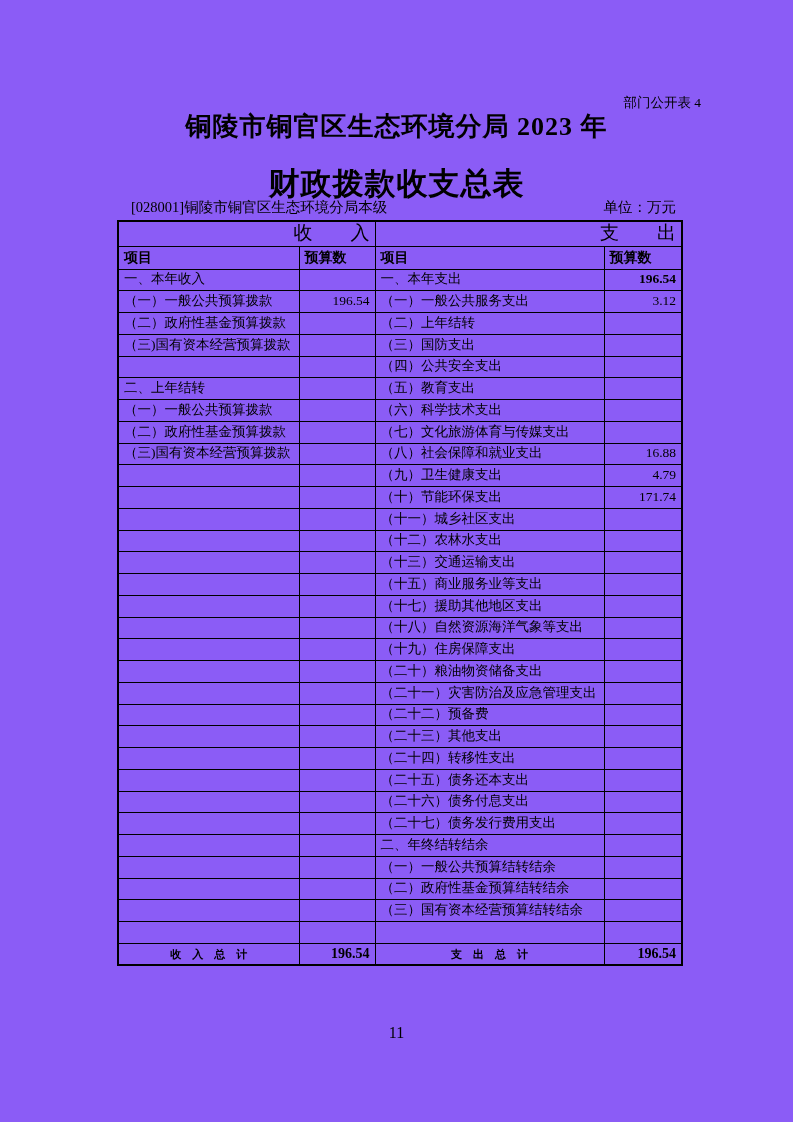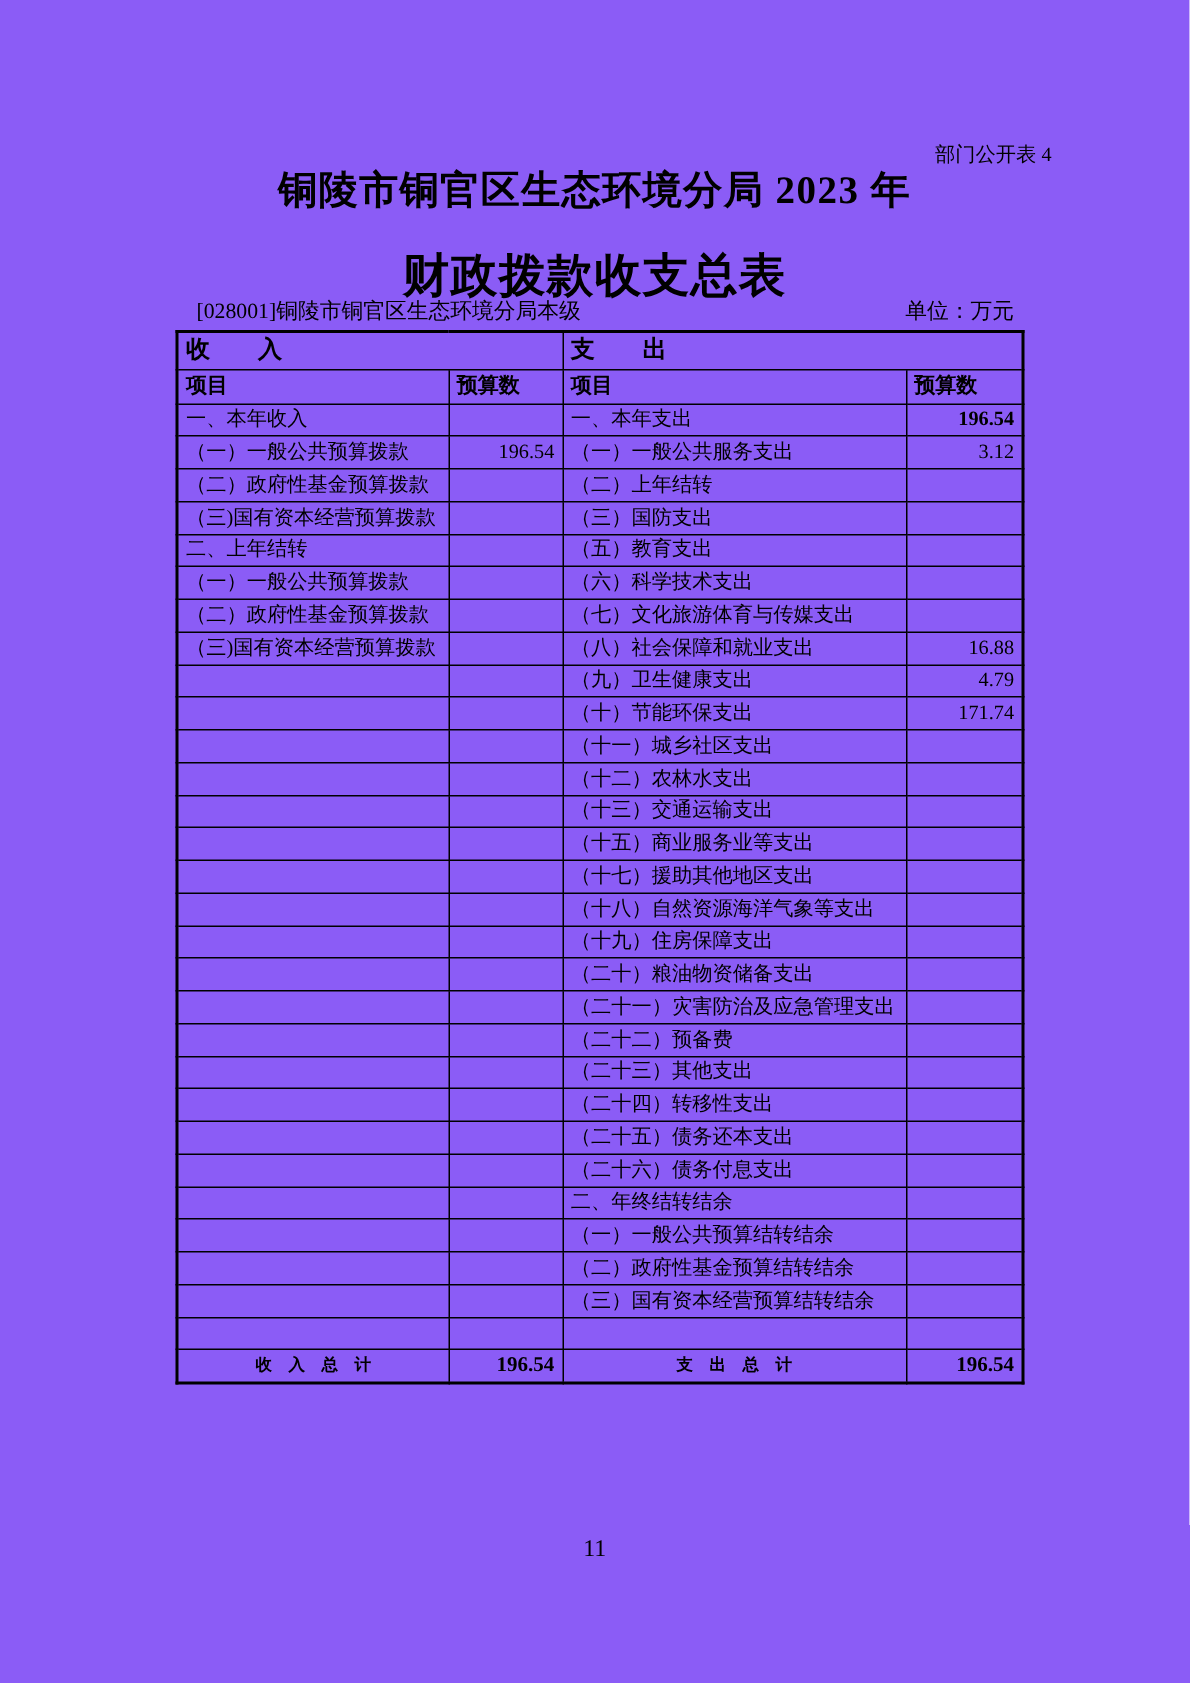--- a/index.html
+++ b/index.html
@@ -70,23 +70,23 @@
     padding: 0 5px;
     height: 21.75px;
     font-size: 13.5px;
     line-height: 1.1;
     white-space: nowrap;
     overflow: hidden;
     vertical-align: middle;
   }
   tr.section-header-row th {
     height: 25px;
-    font-size: 16px;
-    font-weight: bold;
-    text-align: left;
+    font-size: 19px;
+    font-weight: normal;
+    text-align: right;
   }
   tr.column-header-row th {
     height: 23px;
     font-size: 14px;
     font-weight: bold;
     text-align: left;
   }
   td.item { text-align: left; }
   td.num  { text-align: right; font-size: 14px; }
   td.bold { font-weight: bold; }
@@ -160,20 +160,26 @@
           <td class="item">（二）上年结转</td>
           <td class="num"></td>
         </tr>
         <tr>
           <td class="item">（三)国有资本经营预算拨款</td>
           <td class="num"></td>
           <td class="item">（三）国防支出</td>
           <td class="num"></td>
         </tr>
         <tr>
+          <td class="item"></td>
+          <td class="num"></td>
+          <td class="item">（四）公共安全支出</td>
+          <td class="num"></td>
+        </tr>
+        <tr>
           <td class="item">二、上年结转</td>
           <td class="num"></td>
           <td class="item">（五）教育支出</td>
           <td class="num"></td>
         </tr>
         <tr>
           <td class="item">（一）一般公共预算拨款</td>
           <td class="num"></td>
           <td class="item">（六）科学技术支出</td>
           <td class="num"></td>
@@ -277,20 +283,26 @@
         <tr>
           <td class="item"></td>
           <td class="num"></td>
           <td class="item">（二十五）债务还本支出</td>
           <td class="num"></td>
         </tr>
         <tr>
           <td class="item"></td>
           <td class="num"></td>
           <td class="item">（二十六）债务付息支出</td>
+          <td class="num"></td>
+        </tr>
+        <tr>
+          <td class="item"></td>
+          <td class="num"></td>
+          <td class="item">（二十七）债务发行费用支出</td>
           <td class="num"></td>
         </tr>
         <tr>
           <td class="item"></td>
           <td class="num"></td>
           <td class="item">二、年终结转结余</td>
           <td class="num"></td>
         </tr>
         <tr>
           <td class="item"></td>

